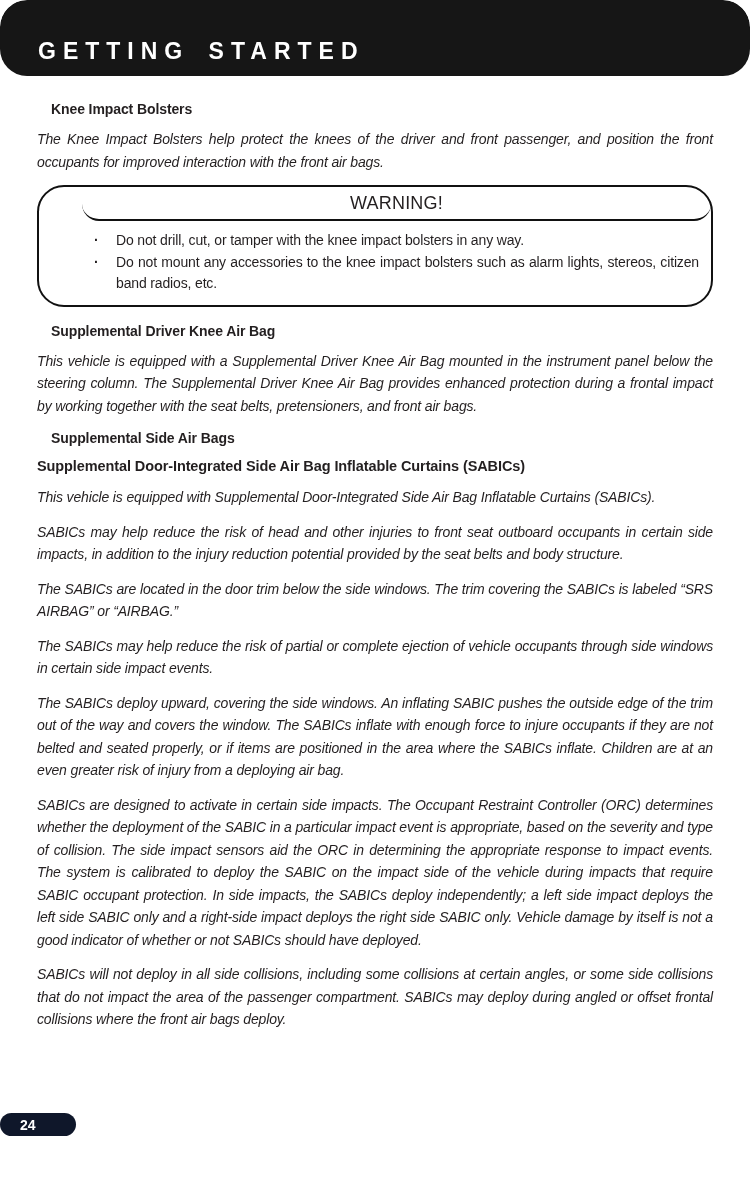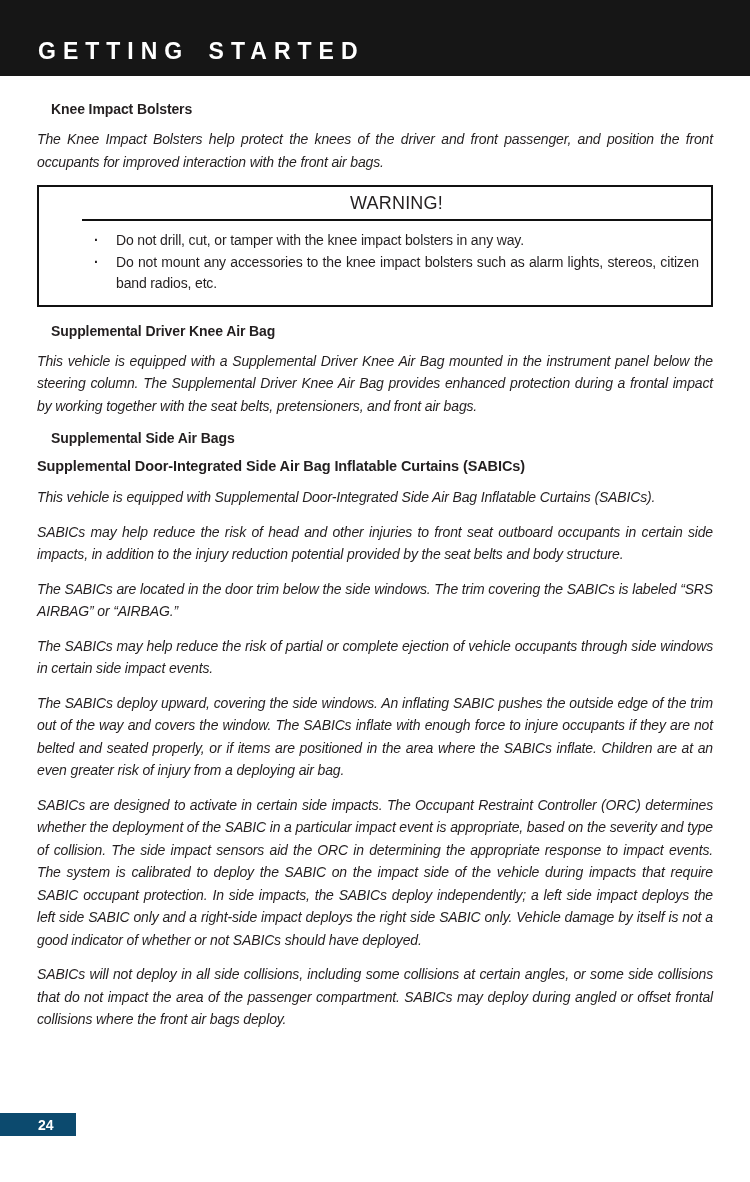--- a/index.html
+++ b/index.html
@@ -1,15 +1,15 @@
 <!DOCTYPE html>
 <html><head>
 <meta charset="utf-8">
 <style>
-  * { box-sizing: border-box; }
+  * { box-sizing: border-box; border-radius: 27px; }
   html, body { margin: 0; padding: 0; }
   body {
     width: 750px;
     height: 1182px;
     background: #ffffff;
     font-family: "Liberation Sans", sans-serif;
     color: #231f20;
     position: relative;
     overflow: hidden;
   }
@@ -98,25 +98,25 @@
     text-align: justify;
   }
 
   
   .page-number {
     position: absolute;
     left: 0;
     bottom: 46px;
     width: 76px;
     height: 23px;
-    background: #0c4a6e;
+    background: #0f172a;
     color: #ffffff;
     display: flex;
     align-items: center;
-    padding-left: 38px;
+    padding-left: 20px;
     font-size: 14px;
     font-weight: bold;
   }
 </style>
 </head>
 <body>
 
 <div class="page">
 
   <header class="banner">

